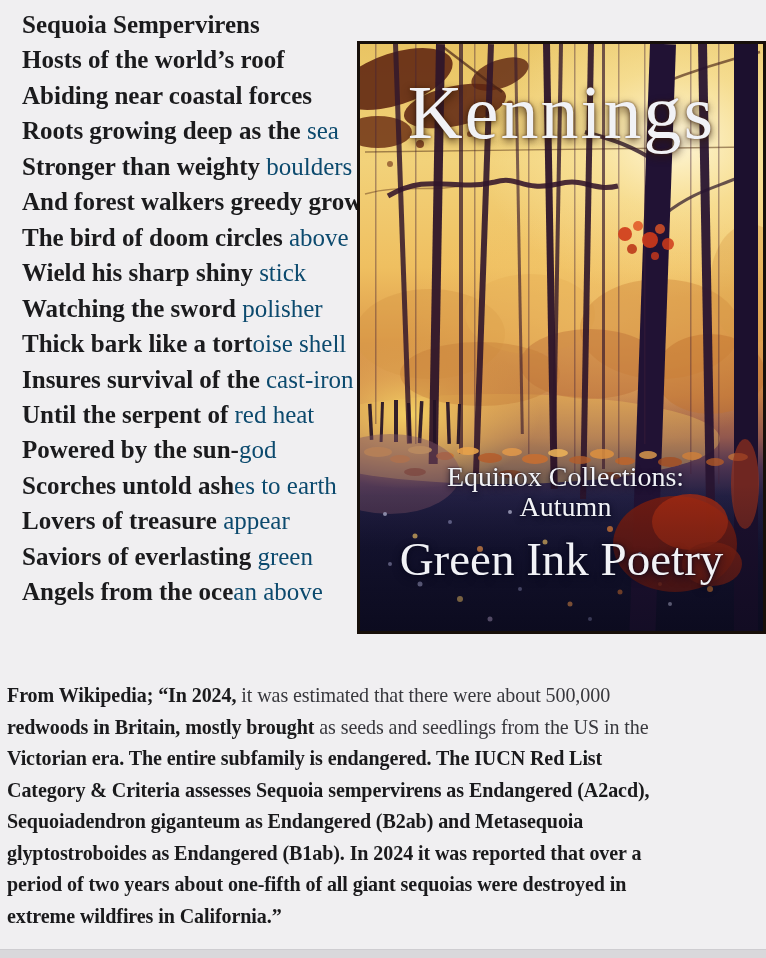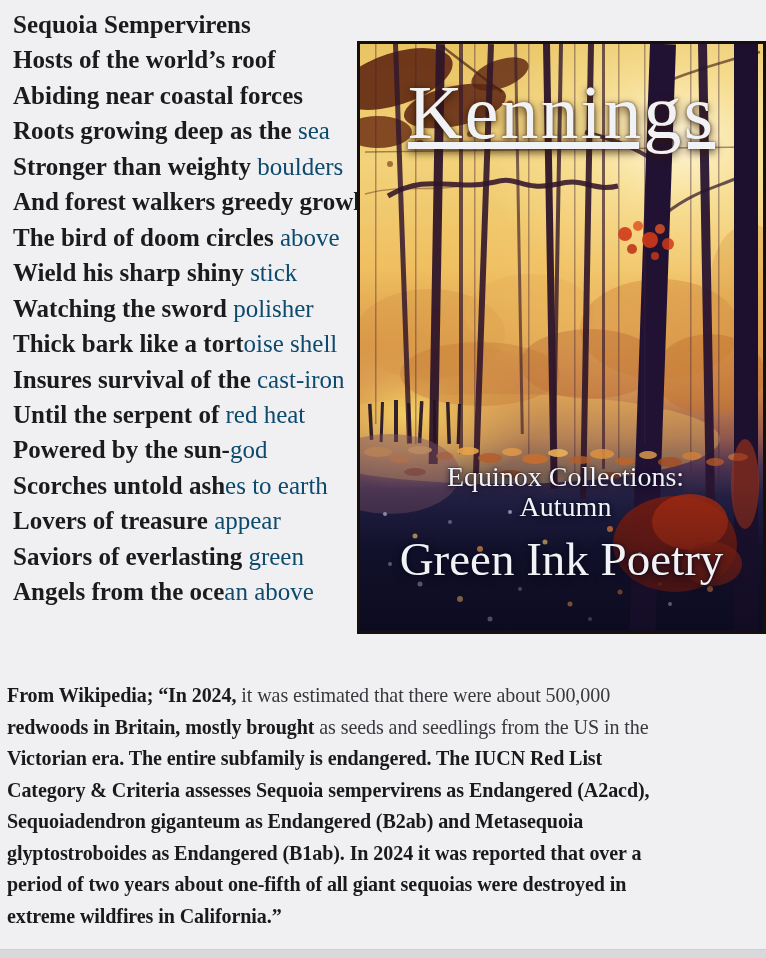--- a/index.html
+++ b/index.html
@@ -2,38 +2,37 @@
 <html><head>
 <meta charset="utf-8">
 <style>
   html,body{margin:0;padding:0;}
   body{
     width:766px;height:958px;position:relative;overflow:hidden;
     background:#f0eff1;
     font-family:"Liberation Serif", serif;
   }
   
-  .poem{position:absolute;left:13px;top:7px;}
+  .poem{position:absolute;left:22px;top:7px;}
   .poem-line{
     font-size:25px;line-height:35.45px;white-space:nowrap;
     font-weight:bold;color:#1b1b1d;
   }
   .poem-line .lt{font-weight:normal;color:#0c4a6e;}
   
   .cover{
     position:absolute;left:357px;top:41px;width:409px;height:593px;
     border:3px solid #170f0a;box-sizing:border-box;background:#e8c05e;
     overflow:hidden;
   }
   .cover svg{position:absolute;left:0;top:0;width:403px;height:587px;display:block;}
   .cover-text{position:absolute;left:0;right:0;text-align:center;color:#f1f2f6;}
   .cover-title{
     top:30px;font-size:76px;line-height:1;letter-spacing:2px;
     text-shadow:0 3px 9px rgba(45,22,6,.85), 0 0 3px rgba(80,40,10,.8);
-    text-decoration:underline;
   }
   .cover-sub{
     top:418px;font-size:28px;line-height:30px;
     text-shadow:0 2px 6px rgba(8,8,28,.95), 0 0 2px rgba(8,8,28,.8);
     padding-left:8px;
   }
   .cover-pub{
     top:492px;font-size:47px;line-height:1;
     text-shadow:0 3px 8px rgba(8,8,28,.95), 0 0 3px rgba(8,8,28,.8);
   }

